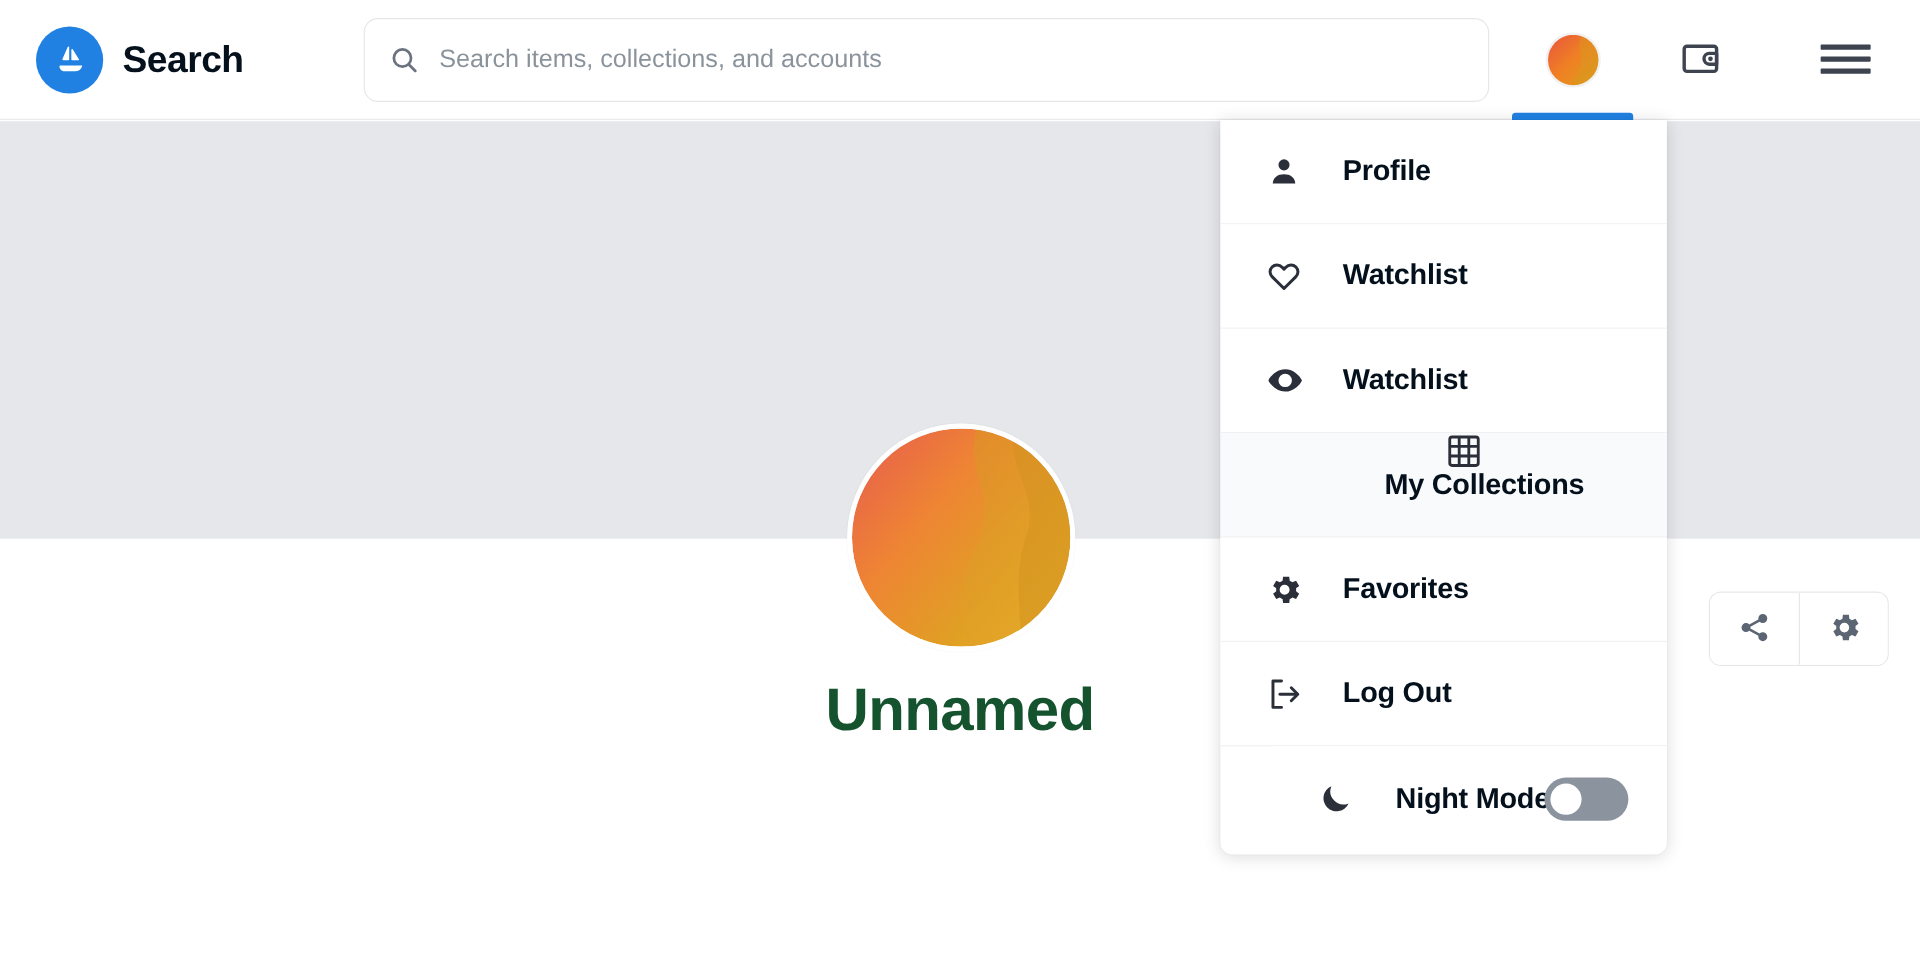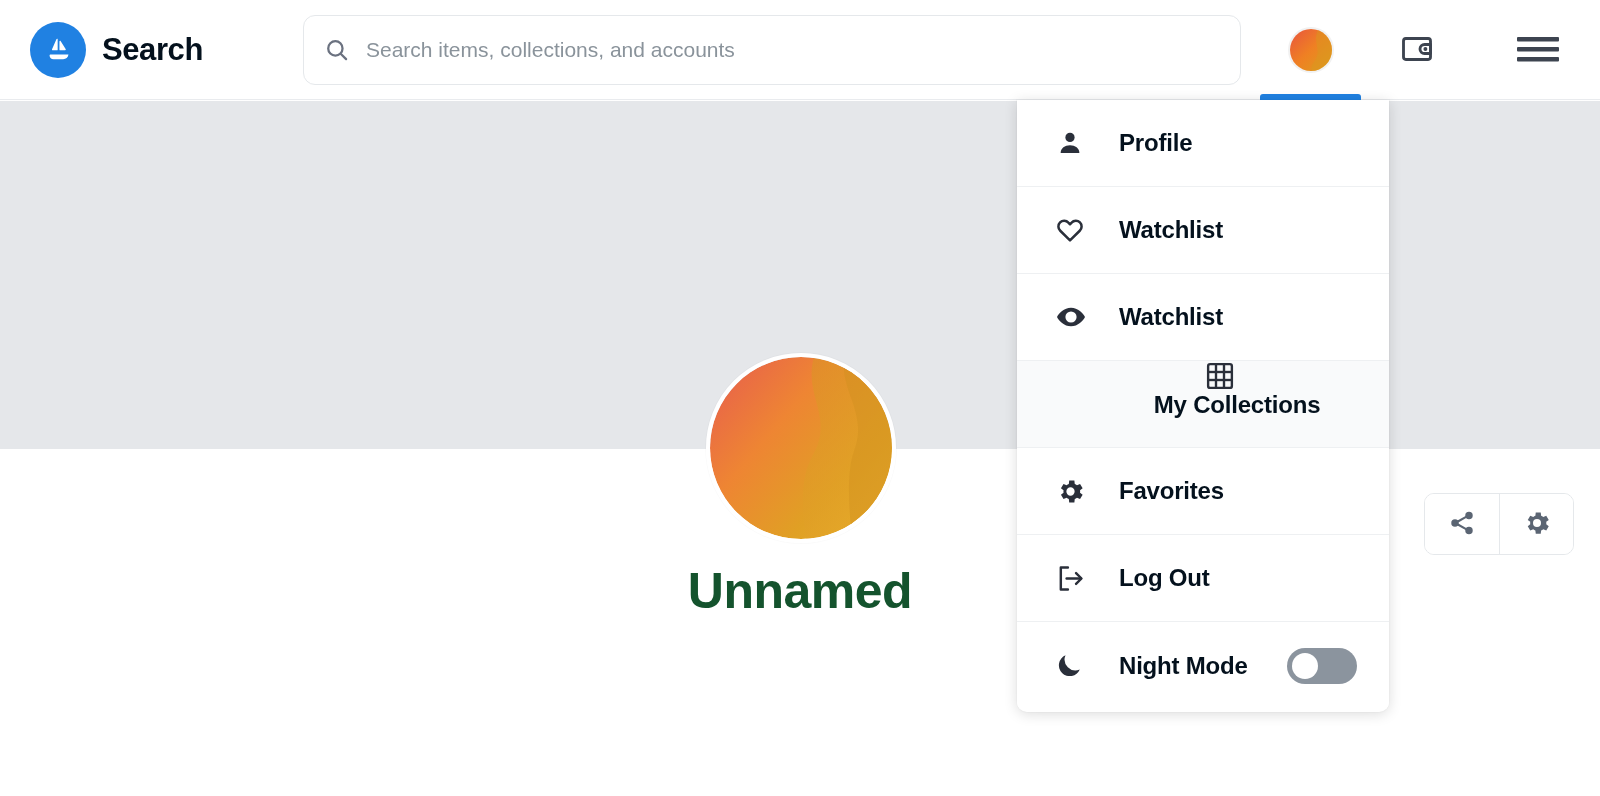--- a/index.html
+++ b/index.html
@@ -136,21 +136,21 @@
   }
   .menu-item {
     position: relative;
     height: 87px;
     display: flex; align-items: center;
     padding: 0 0 0 38px;
     background: #ffffff;
     cursor: pointer;
     border-bottom: 1px solid #eef0f2;
   }
-  .menu-item:last-child { border-bottom: none; }
+  .menu-item:last-child { border-bottom: none; margin-left: 44px; }
   .menu-item.active { background: #f9fafb; flex-direction: column; }
   .menu-icon {
     width: 34px; flex: none;
     display: flex; align-items: center; justify-content: flex-start;
   }
   .menu-label {
     margin-left: 30px;
     font-size: 24px; font-weight: bold; color: #04111d;
     letter-spacing: -0.2px;
     white-space: nowrap;

